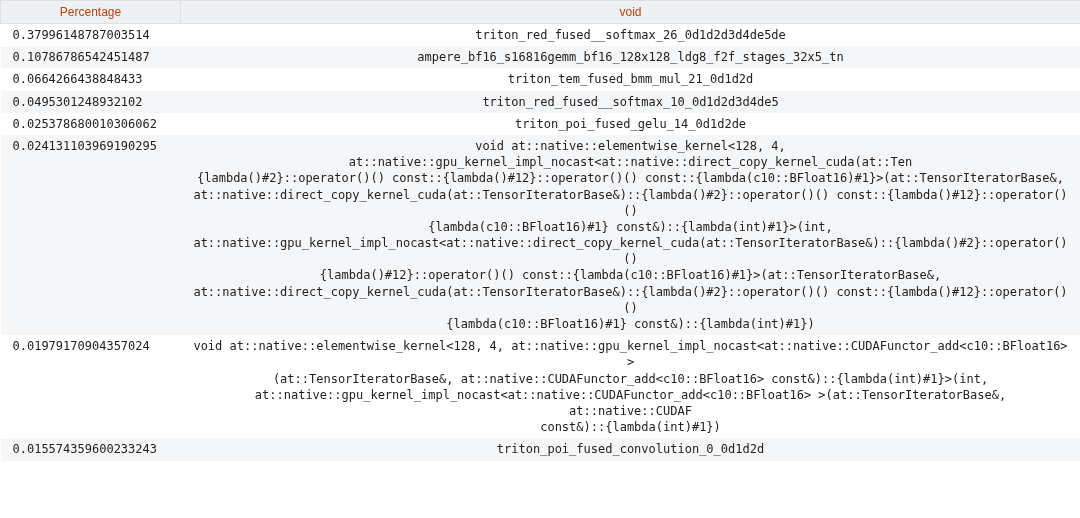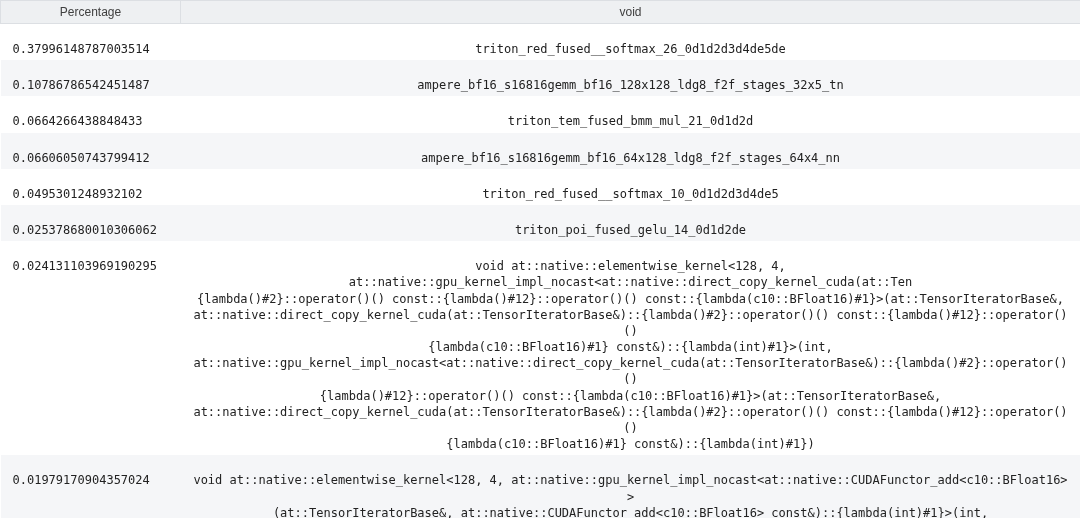--- a/index.html
+++ b/index.html
@@ -14,30 +14,30 @@
   }
   .table {
     width: 1080px;
     border-collapse: collapse;
     table-layout: fixed;
   }
   .col-pct { width: 180px; }
   .col-name { width: 900px; }
   th {
     background: #eef0f2;
-    color: #404040;
+    color: #c2410c;
     font-weight: 400;
     text-align: center;
     padding: 4px 6px;
     border: 1px solid #dcdfe3;
     font-family: -apple-system, BlinkMacSystemFont, "Segoe UI", Helvetica, Arial, sans-serif;
     font-size: 12px;
   }
   td {
-    padding: 17px 10px 3px 10px;
+    padding: 3px 10px 3px 10px;
     vertical-align: top;
     line-height: 1.35;
     overflow: hidden;
     word-wrap: break-word;
   }
   td.pct {
     text-align: left;
     white-space: nowrap;
     padding-left: 12px;
   }
@@ -70,24 +70,20 @@
     </tr>
     <tr>
       <td class="pct">0.10786786542451487</td>
       <td class="name">ampere_bf16_s16816gemm_bf16_128x128_ldg8_f2f_stages_32x5_tn</td>
     </tr>
     <tr>
       <td class="pct">0.0664266438848433</td>
       <td class="name">triton_tem_fused_bmm_mul_21_0d1d2d</td>
     </tr>
     <tr>
-      <td class="pct">0.06606050743799412</td>
-      <td class="name">ampere_bf16_s16816gemm_bf16_64x128_ldg8_f2f_stages_64x4_nn</td>
-    </tr>
-    <tr>
       <td class="pct">0.0495301248932102</td>
       <td class="name">triton_red_fused__softmax_10_0d1d2d3d4de5</td>
     </tr>
     <tr>
       <td class="pct">0.025378680010306062</td>
       <td class="name">triton_poi_fused_gelu_14_0d1d2de</td>
     </tr>
     <tr>
       <td class="pct">0.024131103969190295</td>
       <td class="name">void at::native::elementwise_kernel&lt;128, 4, at::native::gpu_kernel_impl_nocast&lt;at::native::direct_copy_kernel_cuda(at::Ten

